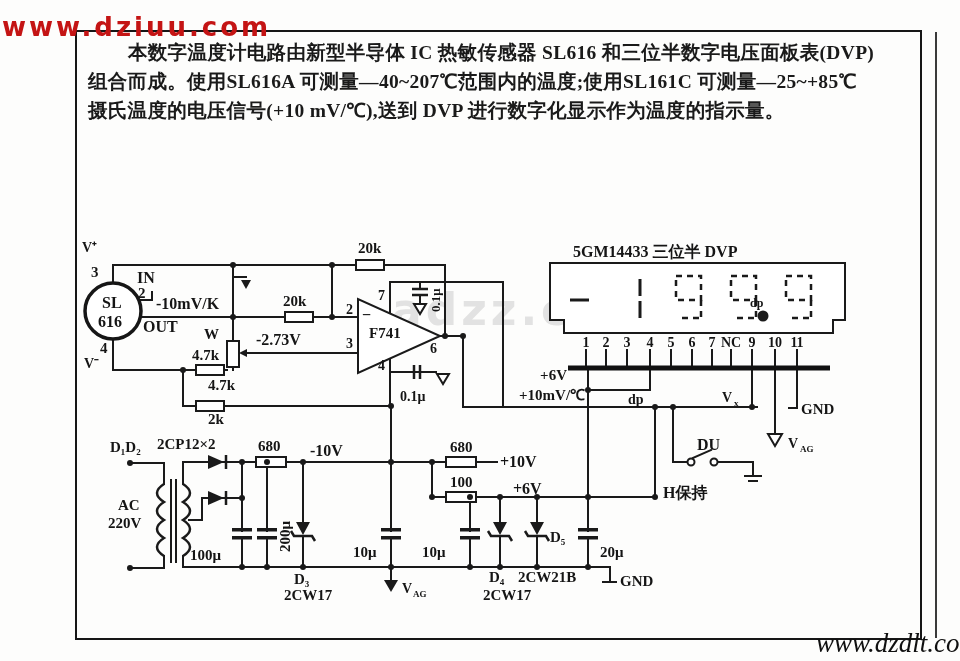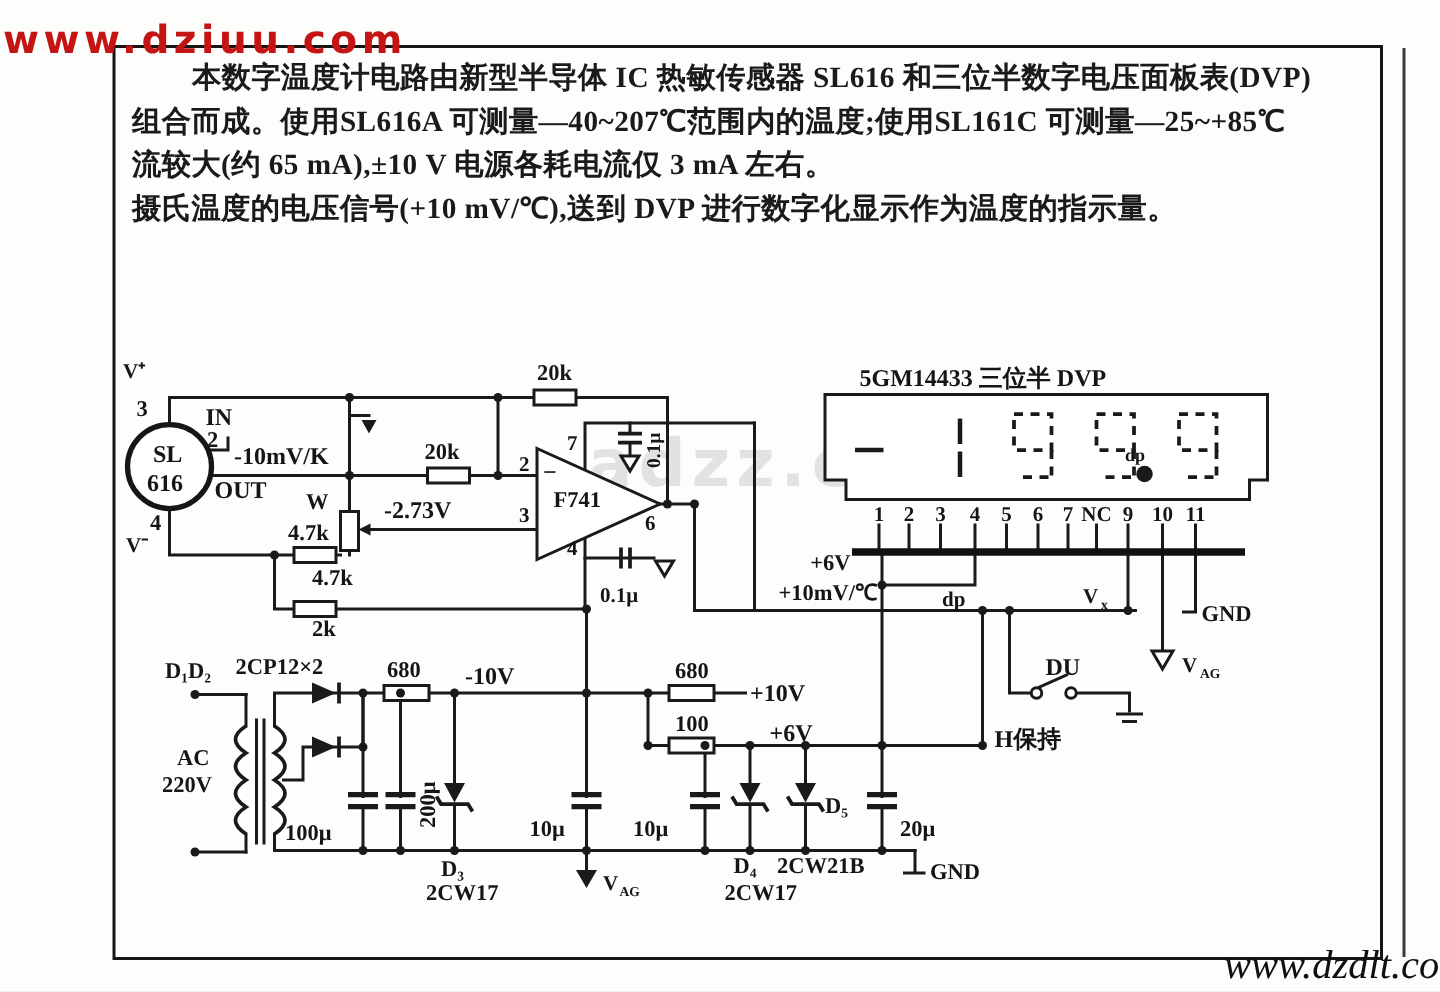--- a/index.html
+++ b/index.html
@@ -35,21 +35,20 @@
 <div id="page">
 
   <div id="wm-faint">adzz.com</div>
 
   <div id="frame"></div>
   <div id="edge-line"></div>
 
   <div id="desc">
     <div class="ln ind">本数字温度计电路由新型半导体 IC 热敏传感器 SL616 和三位半数字电压面板表(DVP)</div>
     <div class="ln">组合而成。使用SL616A 可测量—40~207℃范围内的温度;使用SL161C 可测量—25~+85℃</div>
-    <div class="ln">流较大(约 65 mA),±10 V 电源各耗电流仅 3 mA 左右。</div>
     <div class="ln">摄氏温度的电压信号(+10 mV/℃),送到 DVP 进行数字化显示作为温度的指示量。</div>
   </div>
 
   <svg width="960" height="661" viewBox="0 0 960 661">
 
     <g>
 
       <path class="w" d="M113,283V265H445"></path>
       <path class="w" d="M233,265V341"></path>
       <path class="w" d="M233,277H246"></path>

